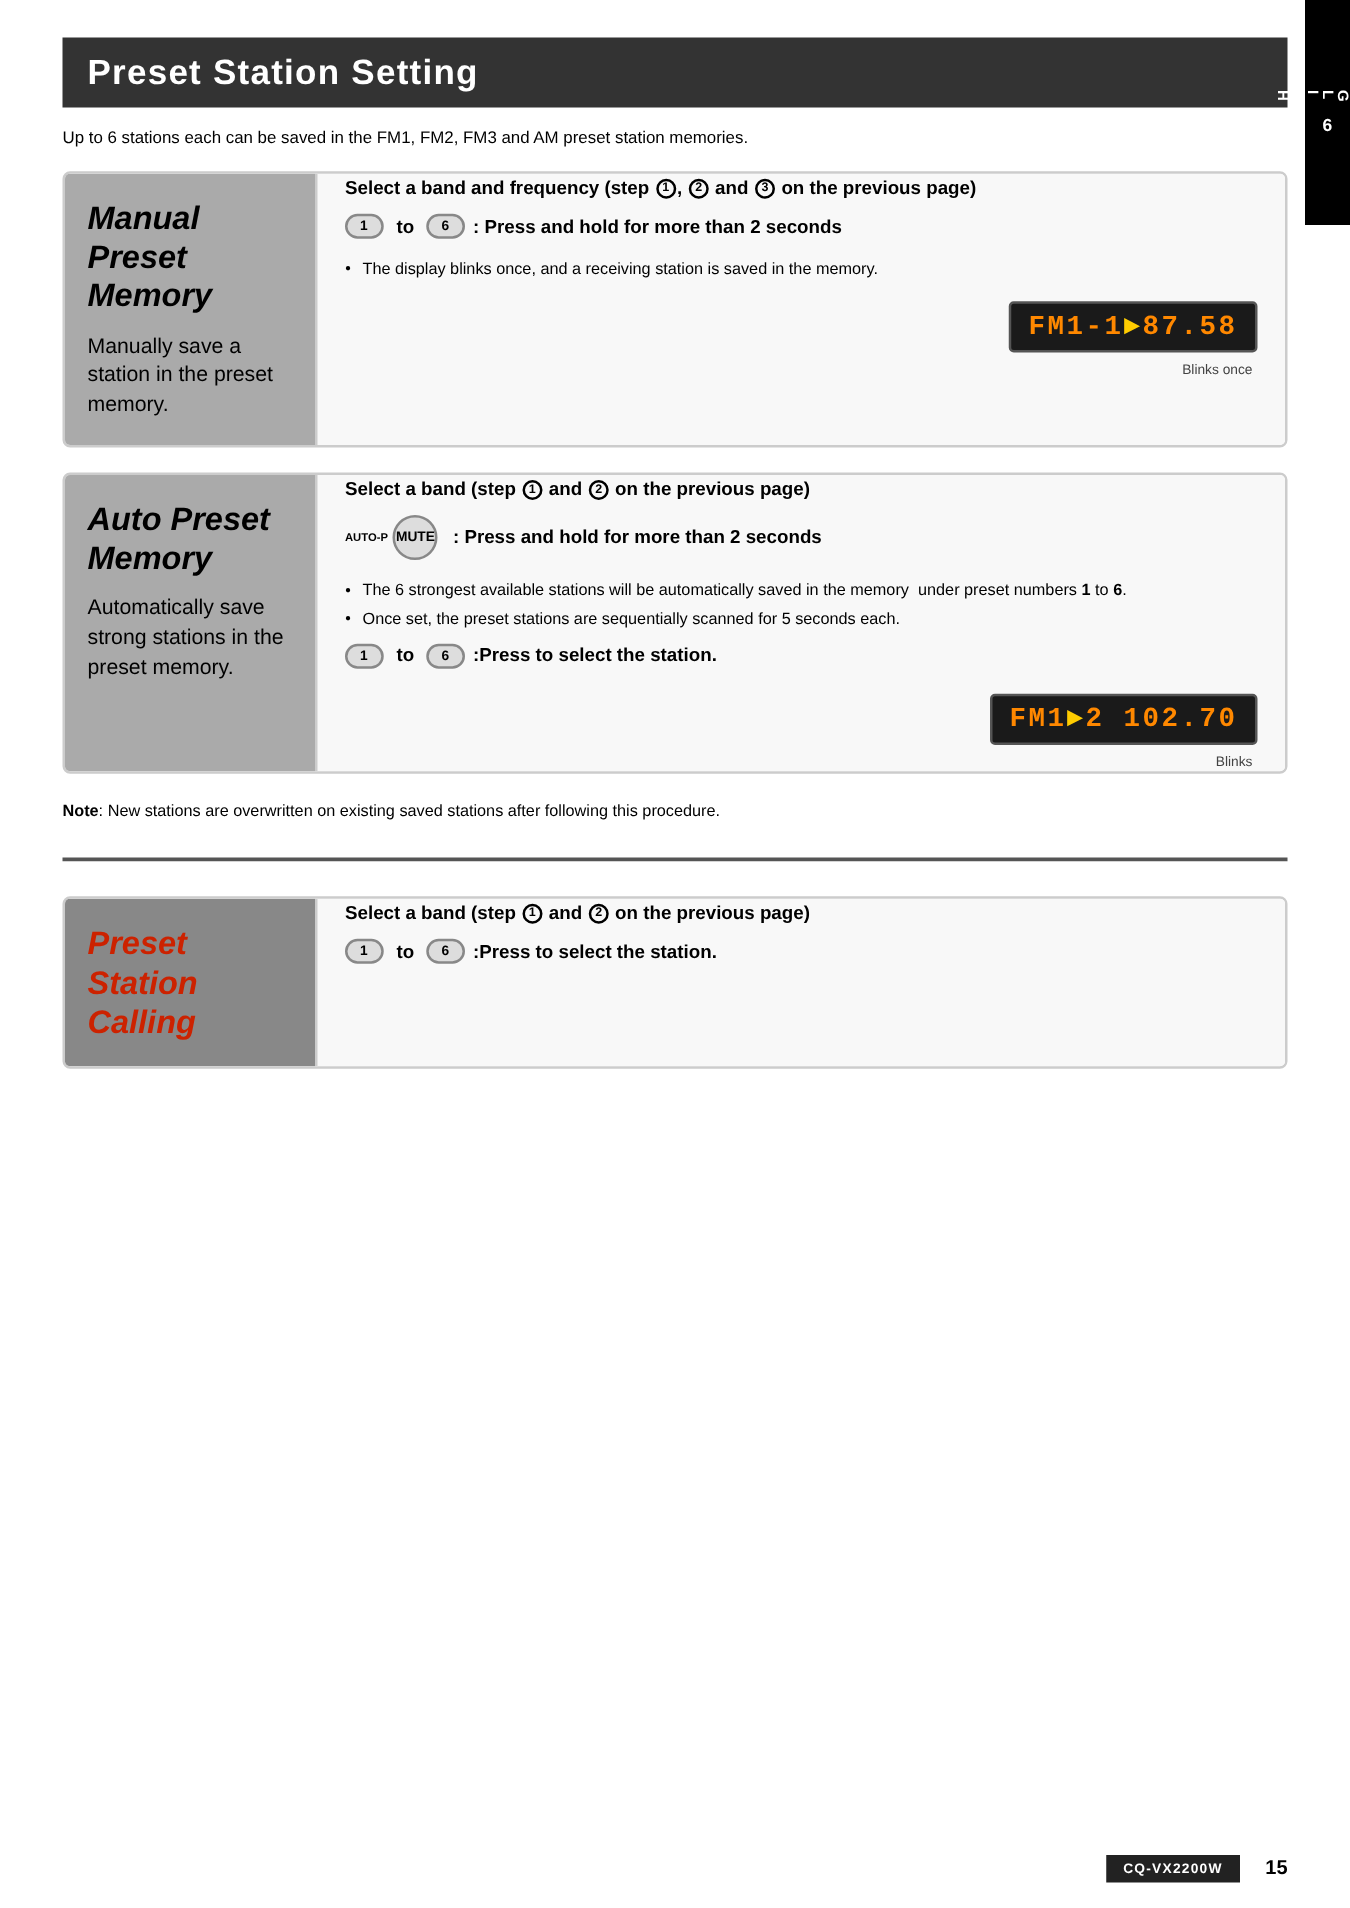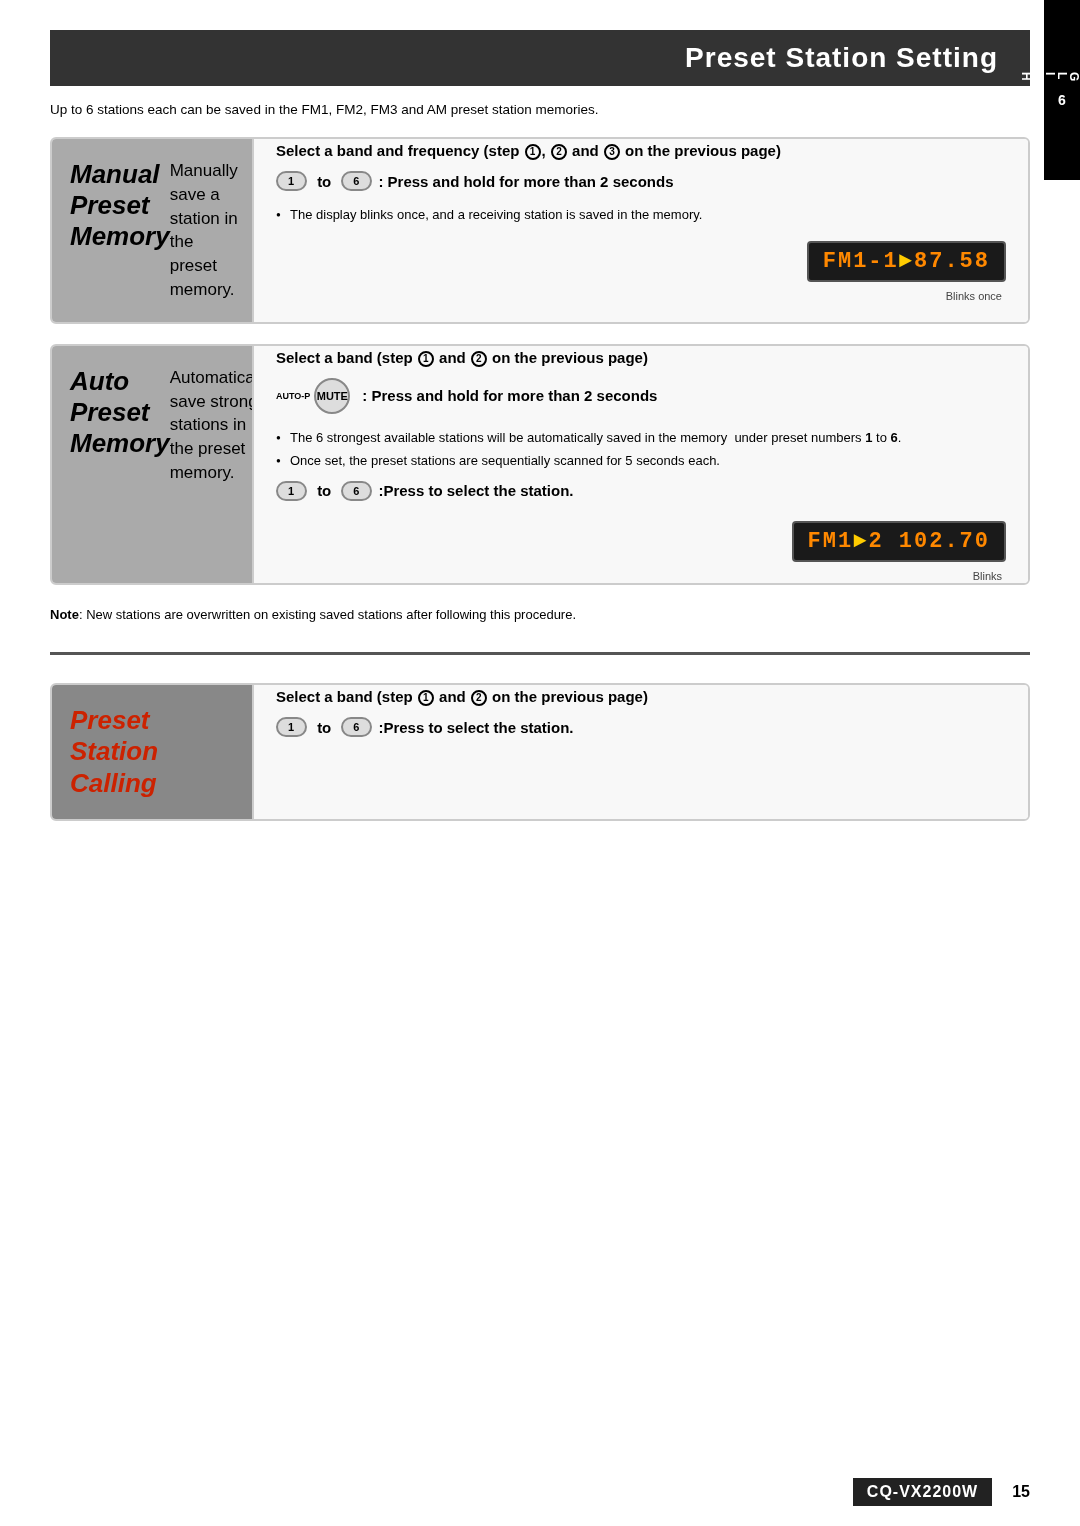--- a/index.html
+++ b/index.html
@@ -39,22 +39,22 @@
       color: #fff;
       font-size: 14px;
       font-weight: bold;
       margin-top: 8px;
     }
 
     
     .page-title-bar {
       background: #333;
       margin: 30px 50px 0 50px;
-      padding: 12px 32px;
-      text-align: right;
+      padding: 12px 20px;
+      text-align: left;
     }
     .page-title-bar h1 {
       color: #fff;
       font-size: 28px;
       font-weight: bold;
       letter-spacing: 1px;
     }
 
     
     .intro-text {
@@ -77,20 +77,21 @@
       overflow: hidden;
     }
 
     
     .label-panel {
       background: #aaa;
       width: 200px;
       min-width: 200px;
       padding: 20px 18px;
       display: flex;
+      flex-direction: column;
       justify-content: flex-start;
     }
     .label-panel h2 {
       font-size: 26px;
       font-weight: 900;
       color: #000;
       line-height: 1.2;
       margin-bottom: 12px;
       font-style: italic;
     }
@@ -261,21 +262,21 @@
       position: absolute;
       bottom: 20px;
       right: 50px;
       display: flex;
       align-items: center;
       gap: 20px;
     }
     .model-badge {
       background: #222;
       color: #fff;
-      font-size: 16px;
+      font-size: 11px;
       font-weight: bold;
       padding: 5px 14px;
       letter-spacing: 1px;
     }
     .page-num {
       font-size: 16px;
       font-weight: bold;
       color: #000;
     }
 

